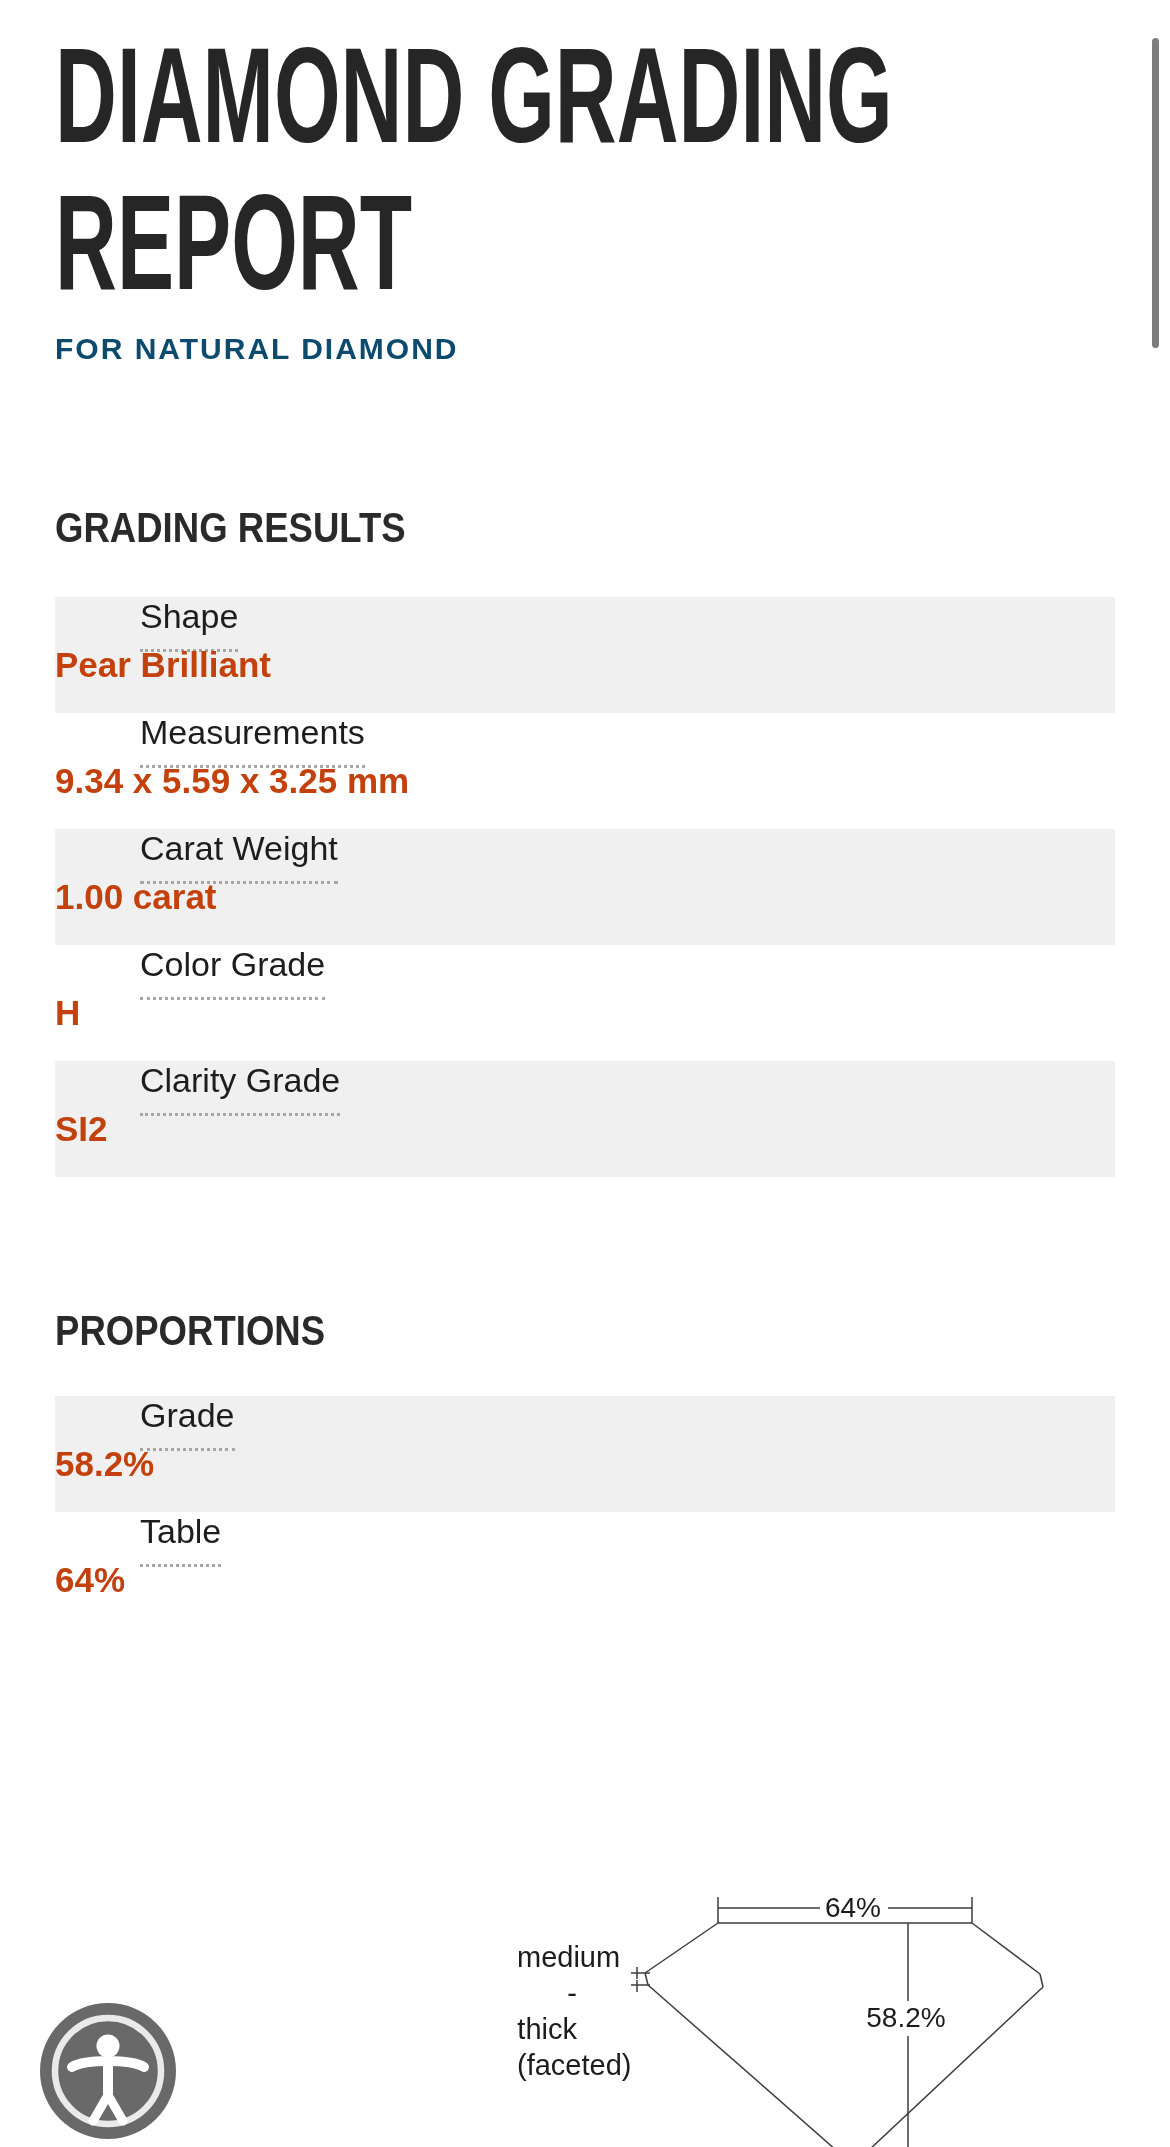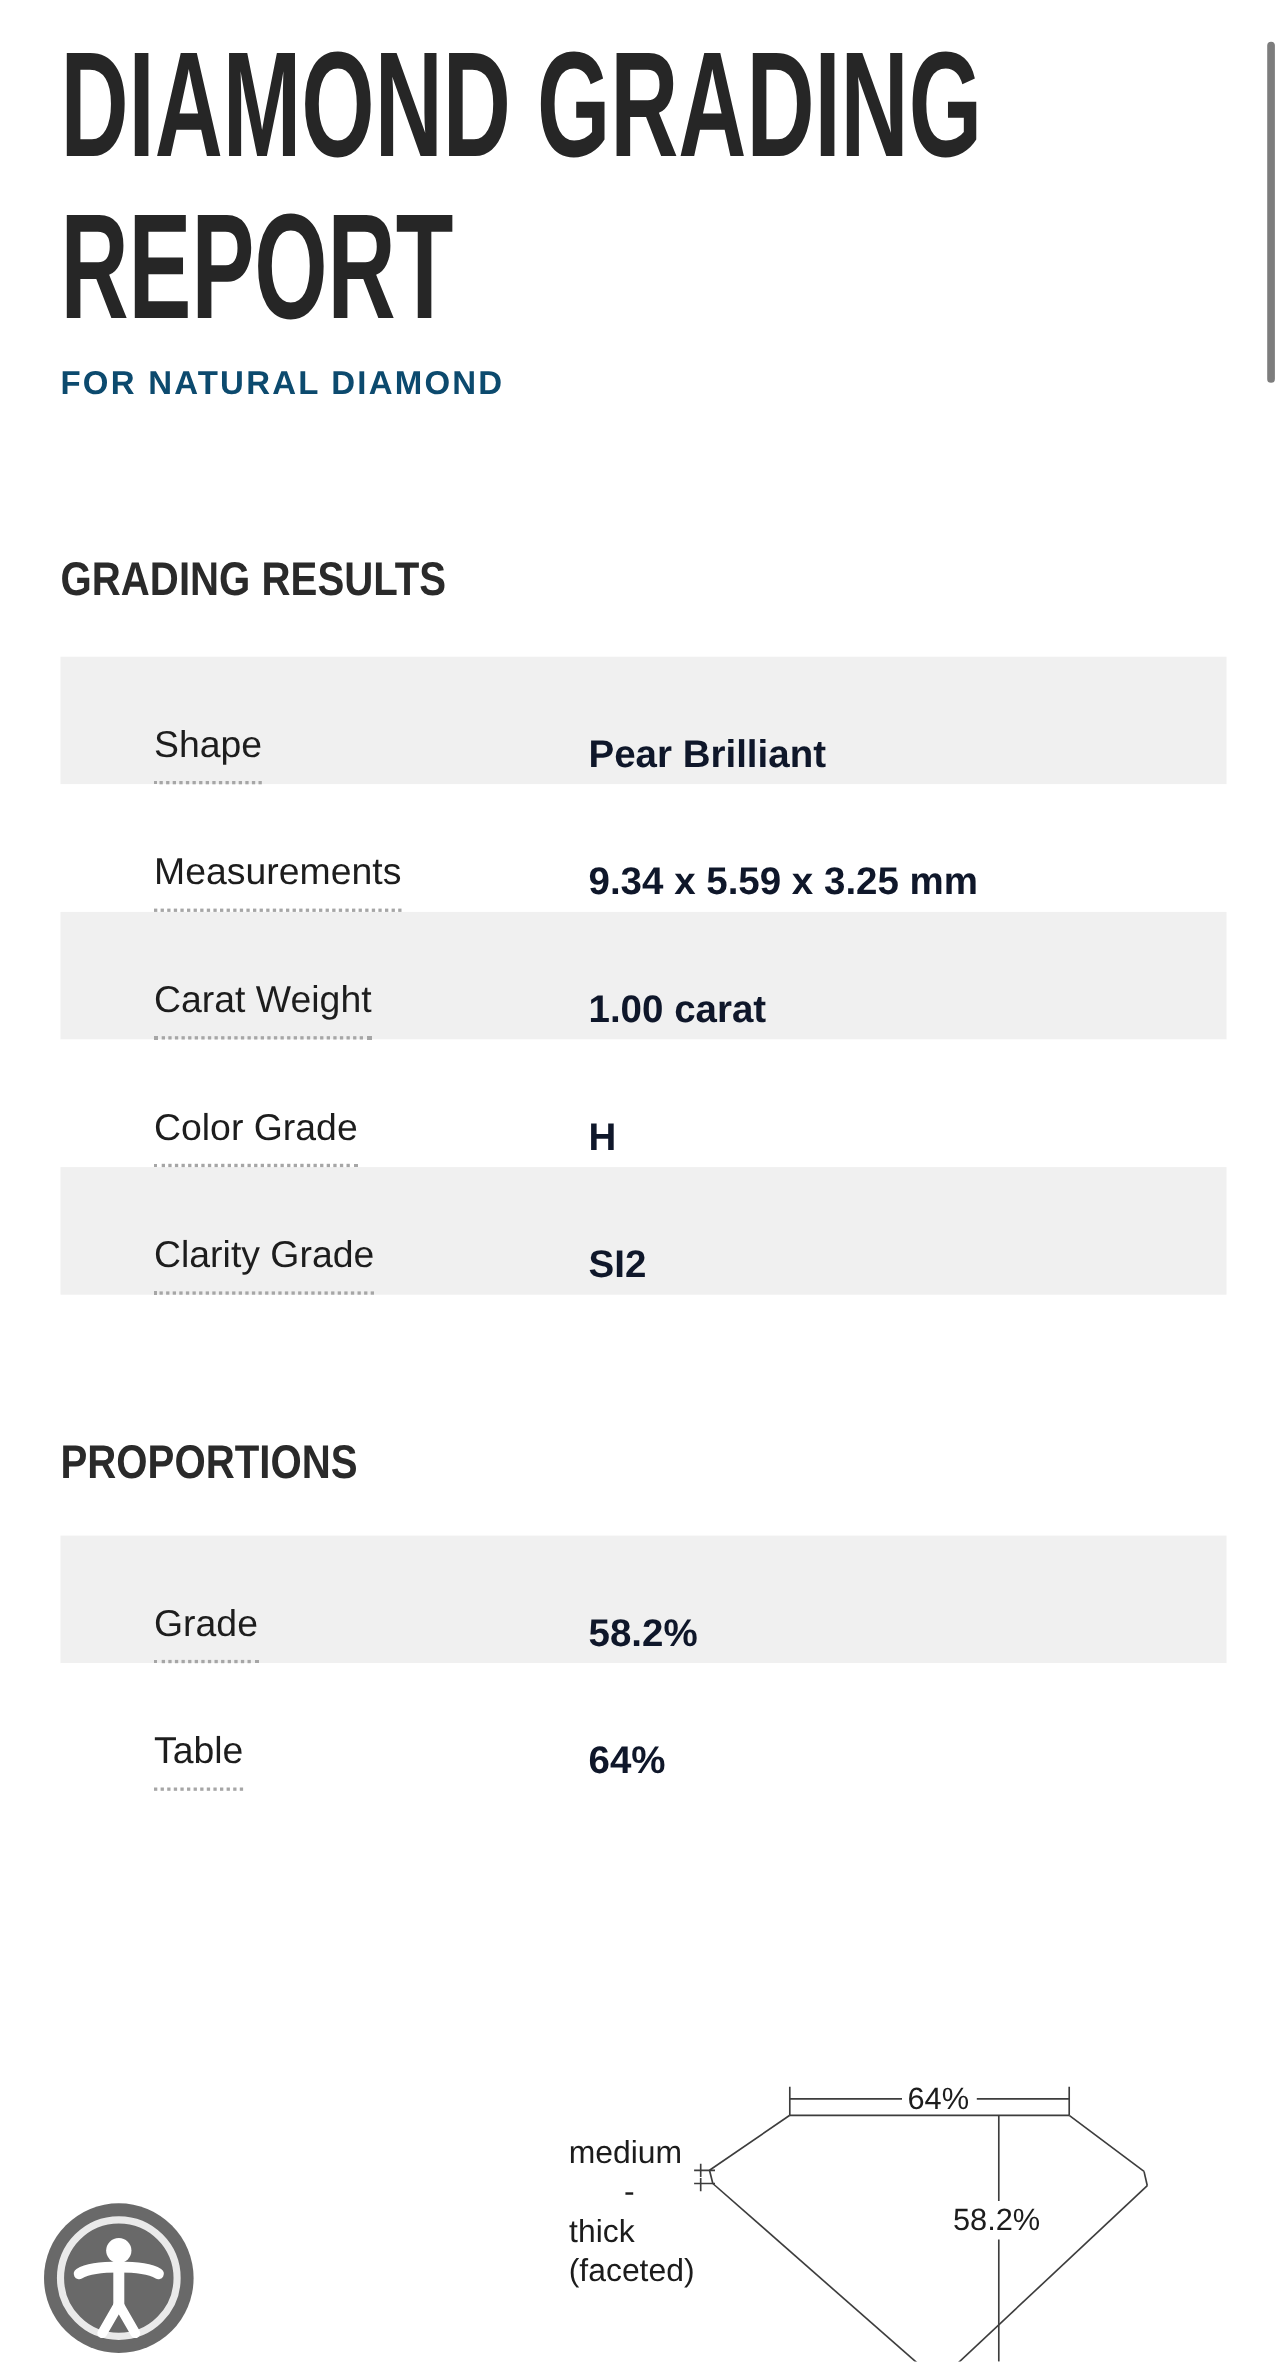--- a/index.html
+++ b/index.html
@@ -26,33 +26,33 @@
     font-size:43px; font-weight:700; line-height:43px; white-space:nowrap;
     color:#2a2a2a;
     transform:scaleX(0.85); transform-origin:left top;
   }
   .heading-grading { top:506px; }
   .heading-proportions { top:1309px; }
   
   .rows { position:absolute; left:55px; width:1060px; }
   .rows-grading { top:597px; }
   .rows-proportions { top:1396px; }
-  .row { height:116px; display:flex; align-items:flex-end; background:#ffffff; }
+  .row { height:116px; display:flex; align-items:flex-start; background:#ffffff;flex-direction:column; }
   .row:nth-child(odd) { background:var(--row-alt,#f0f0f0); }
   .cell-label { width:455px; padding-left:85px; }
   .label-text {
     display:inline-block;
     font-size:34px; color:#1d1d1d; line-height:39px;
     padding-bottom:13px;
     border-bottom:3px dotted #a6a6a6;
     cursor:help;
   }
   .cell-value {
-    flex:1; font-size:35px; font-weight:700; color:#0f172a;
-    position:relative; top:-7px;margin-left:25px;
+    flex:1; font-size:35px; font-weight:700; color:#c2410c;
+    position:relative; top:-7px;
   }
   
   .diagram-svg { position:absolute; left:440px; top:1880px; width:680px; height:267px; }
   .dline { stroke:var(--diagram-line,#3d3d3d); stroke-width:1.5; fill:none; }
   .diagram-label { position:absolute; color:#1c1c1c; font-size:28px; line-height:30px; }
   .label-table-pct { left:813px; top:1893px; width:80px; text-align:center; background:transparent; }
   .label-depth-pct { left:856px; top:2003px; width:100px; text-align:center; }
   .label-girdle {
     left:517px; top:1939px; width:60px;
     font-size:29px; line-height:36px; white-space:normal; overflow:visible;text-align:right;

